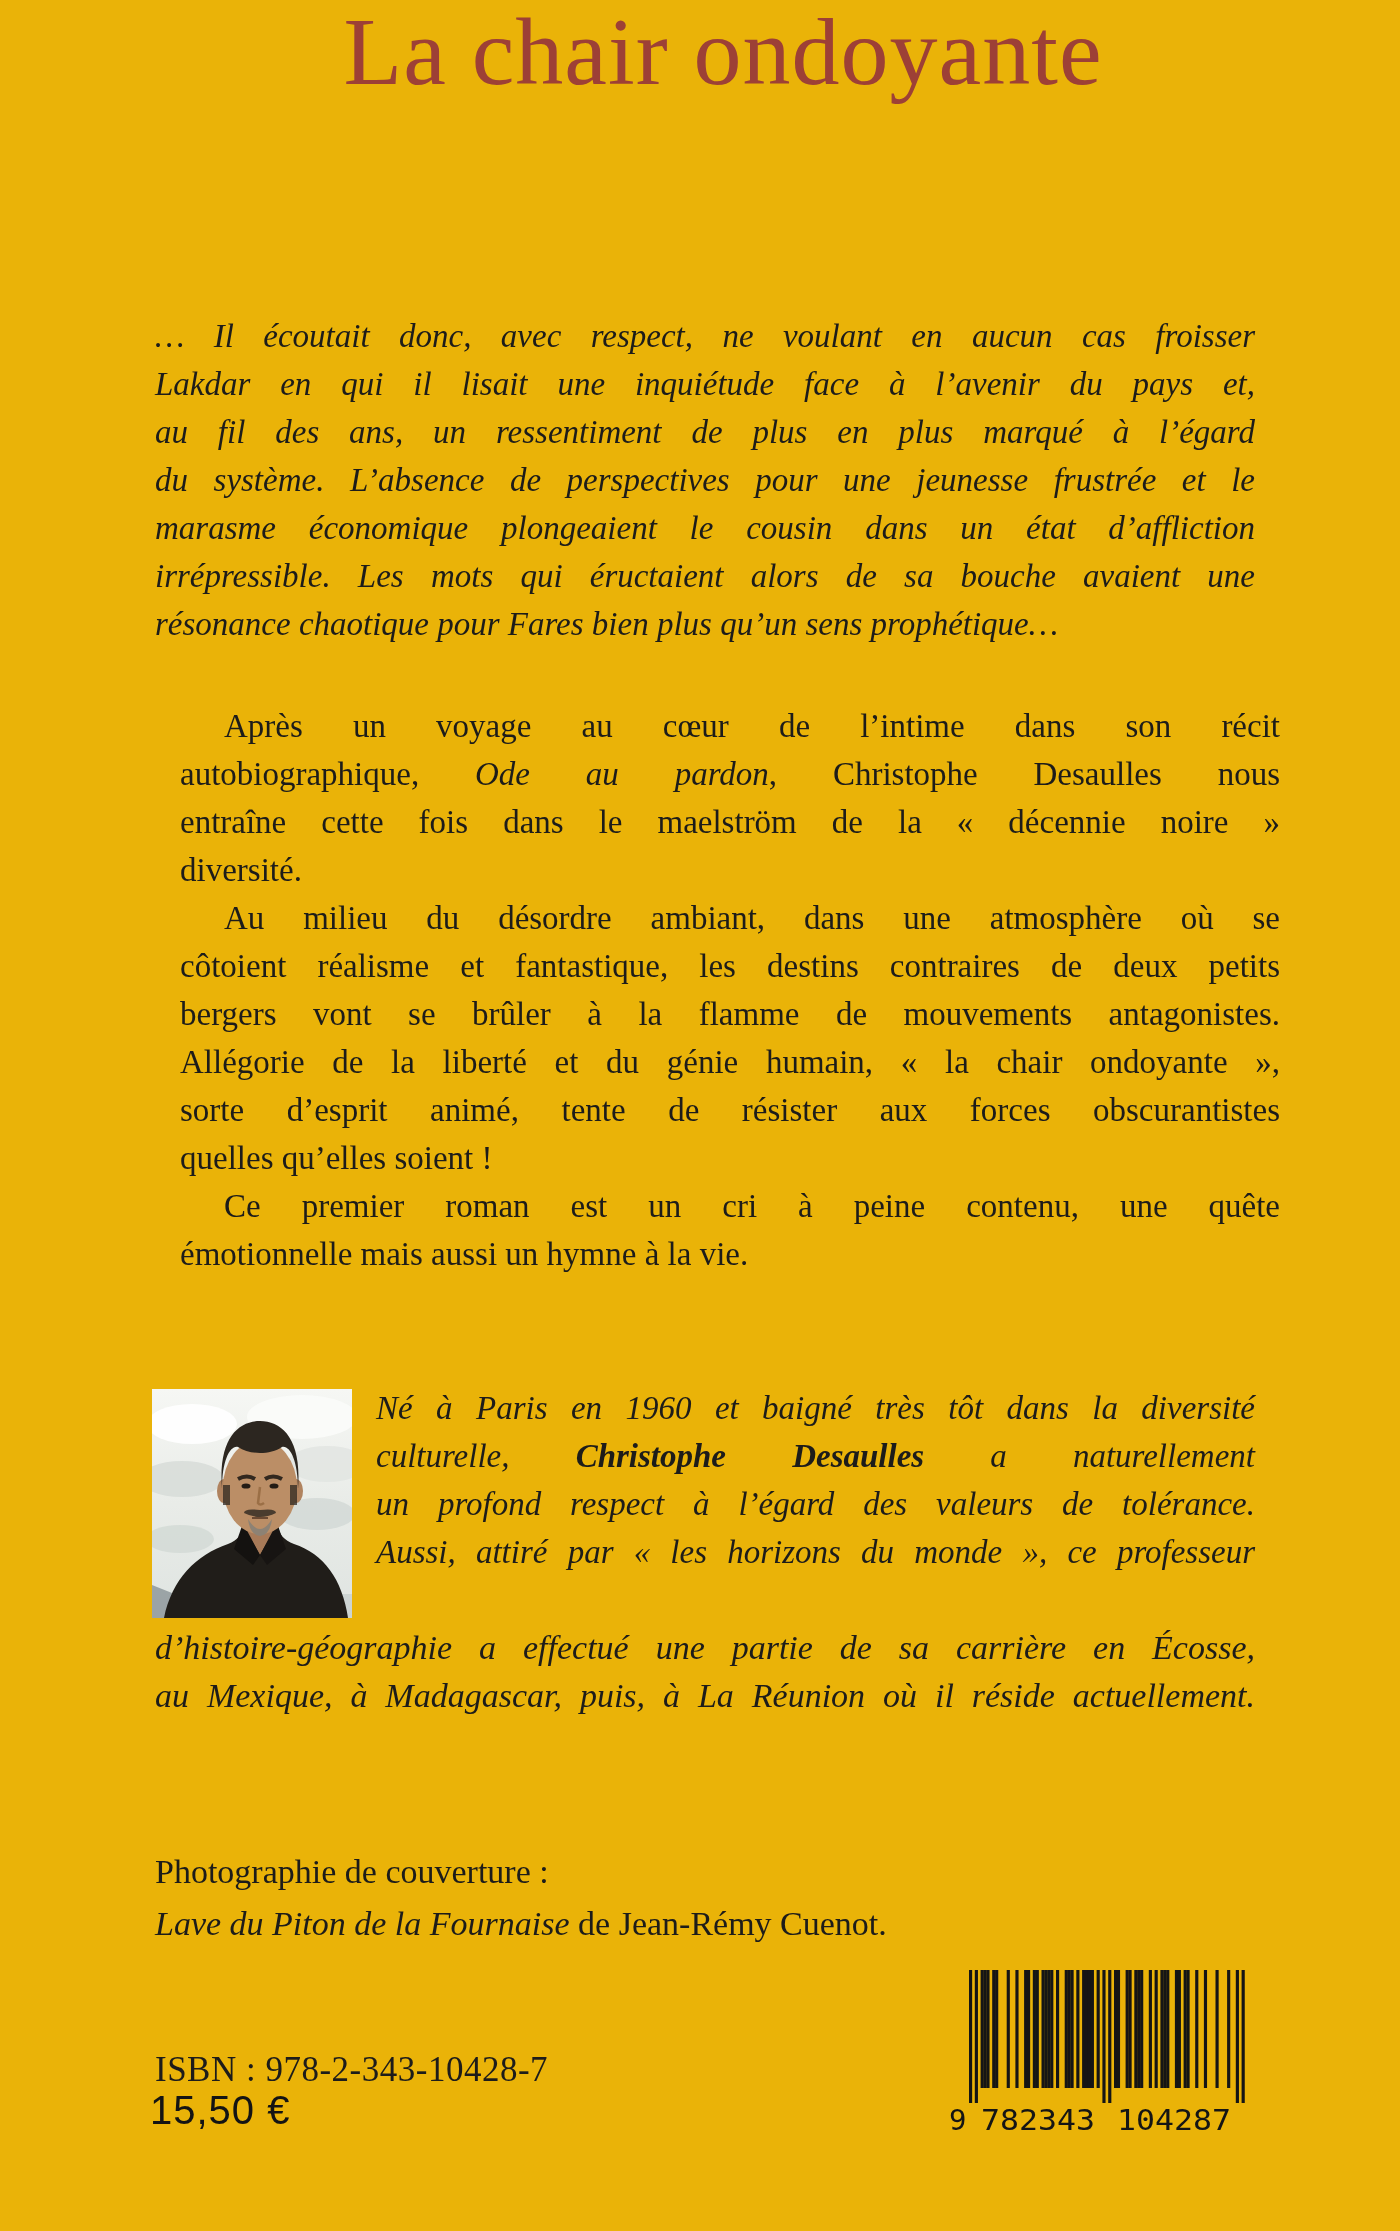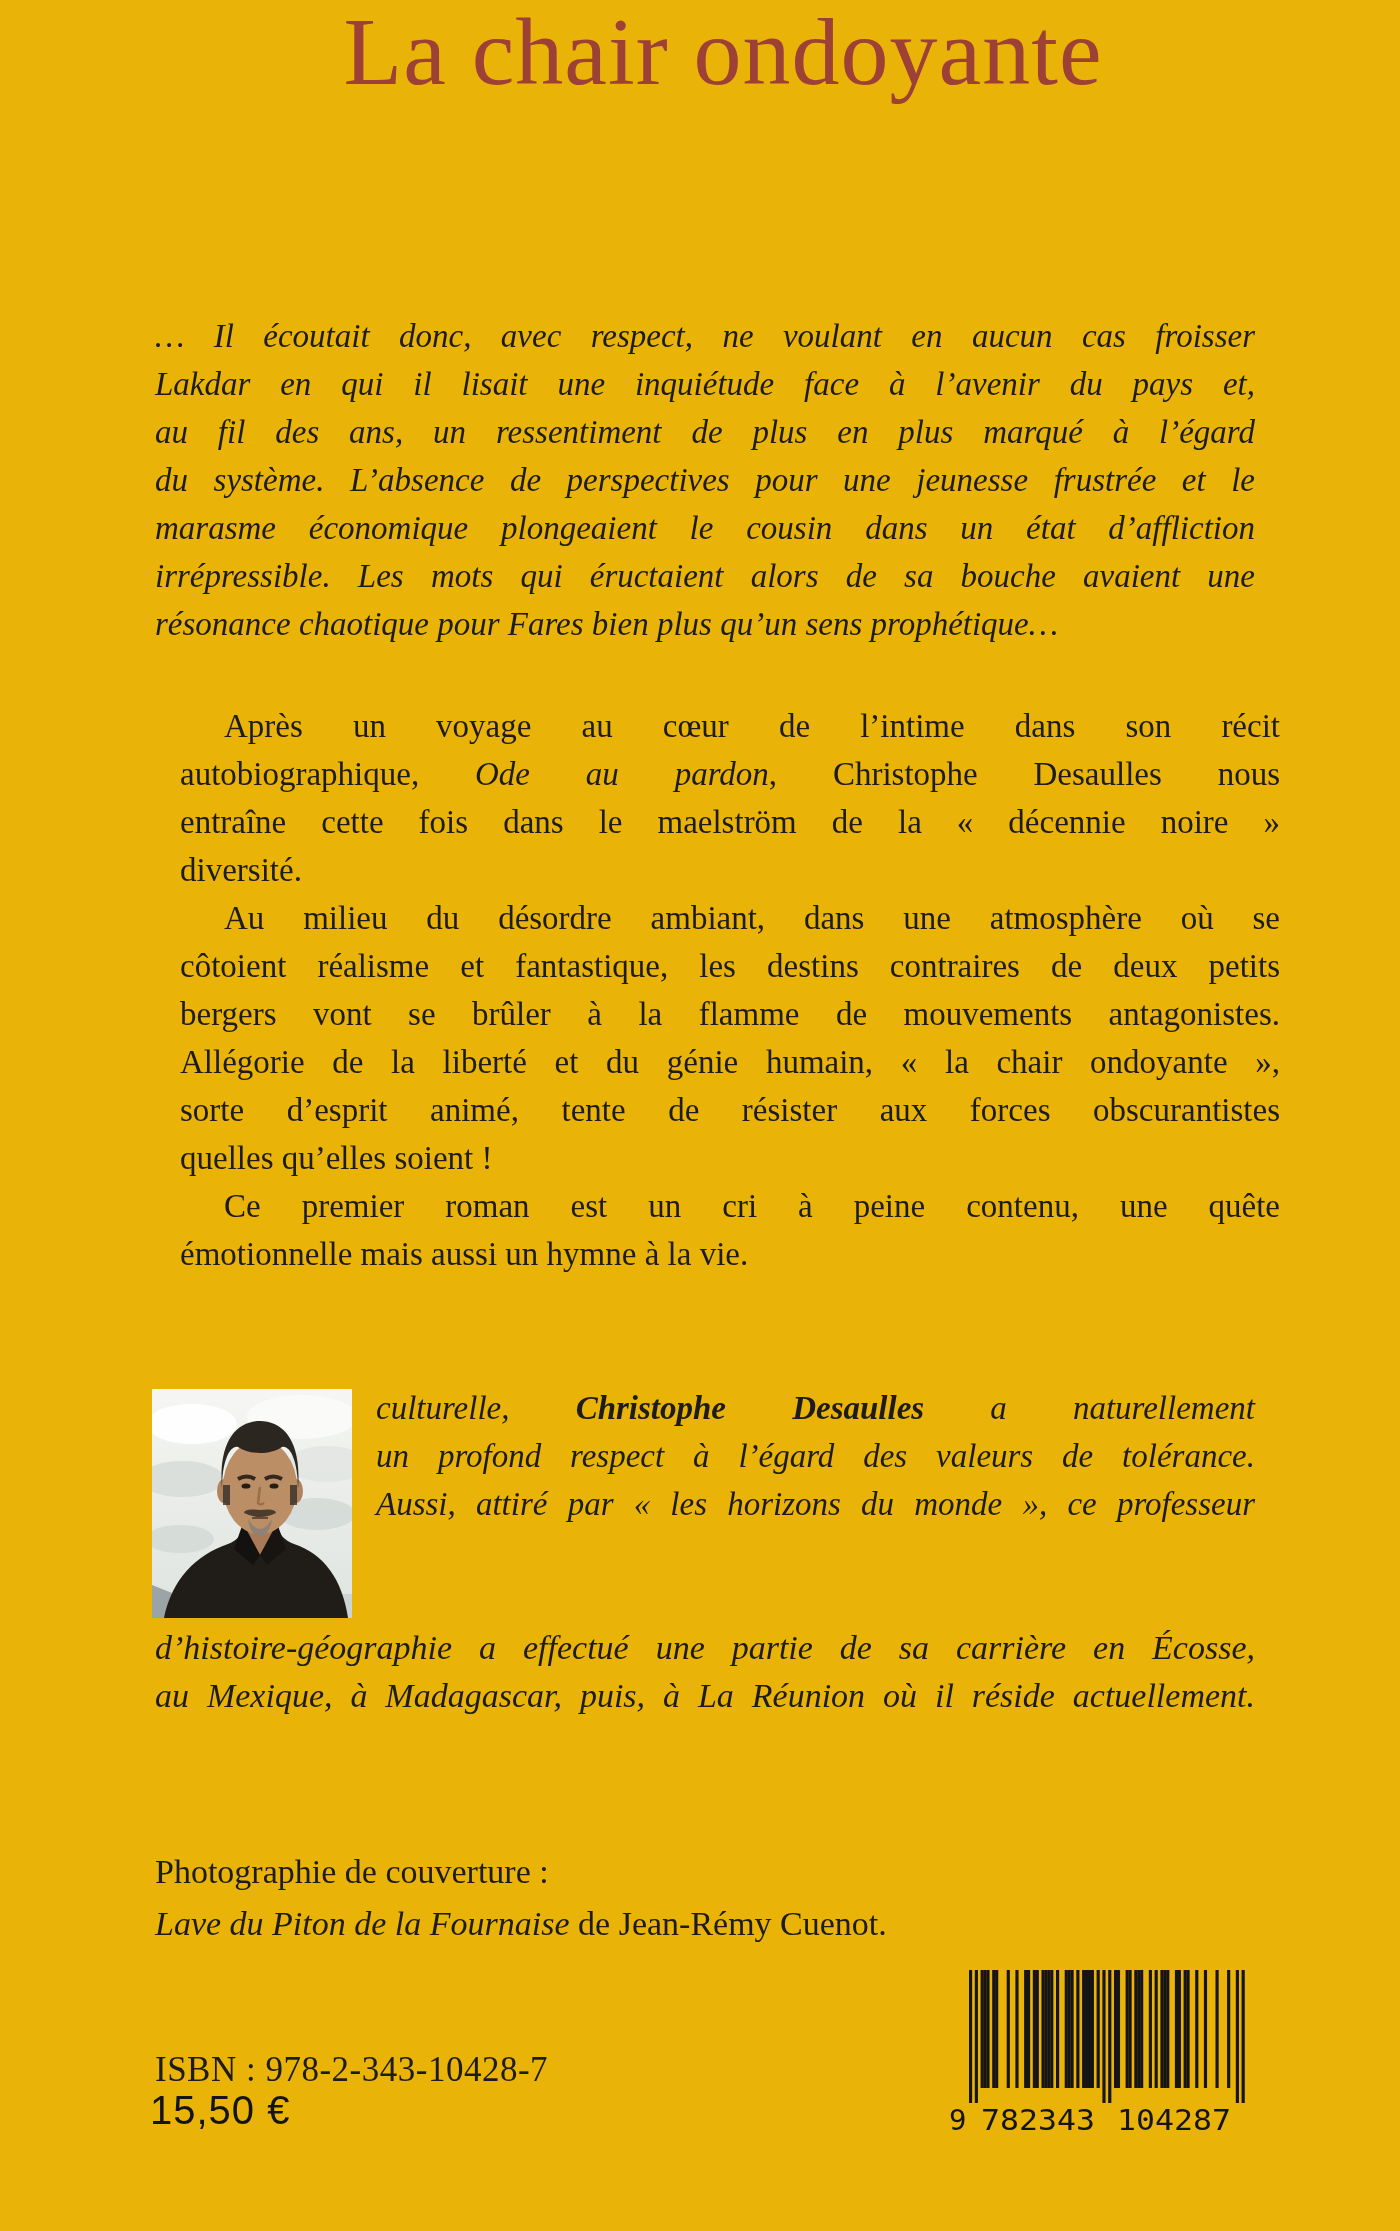--- a/index.html
+++ b/index.html
@@ -97,20 +97,21 @@
       <ellipse cx="94" cy="97" rx="4.5" ry="2.6" fill="#241c15"></ellipse>
       <ellipse cx="122" cy="97" rx="4.5" ry="2.6" fill="#241c15"></ellipse>
       <path d="M108,98 L106,114 Q108,117 112,114" stroke="#93683f" stroke-width="2.5" fill="none" opacity="0.8"></path>
       <path d="M92,124 Q108,132 124,124 Q124,119 108,121 Q92,119 92,124 Z" fill="#4a3c2e"></path>
       <path d="M96,130 Q98,146 108,147 Q118,146 120,130 Q114,140 108,140 Q102,140 96,130 Z" fill="#8d8274"></path>
       <line x1="100" y1="129" x2="116" y2="129" stroke="#6b4a33" stroke-width="2"></line>
     </svg>
   </figure>
 
   <section id="bio-beside" class="block">
+      <div class="tline jl">Né à Paris en 1960 et baigné très tôt dans la diversité</div>
       <div class="tline jl">culturelle, <b>Christophe Desaulles</b> a naturellement</div>
       <div class="tline jl">un profond respect à l’égard des valeurs de tolérance.</div>
       <div class="tline jl">Aussi, attiré par « les horizons du monde », ce professeur</div>
     </section>
   <section id="bio-full" class="block">
       <div class="tline jl">d’histoire-géographie a effectué une partie de sa carrière en Écosse,</div>
       <div class="tline jl">au Mexique, à Madagascar, puis, à La Réunion où il réside actuellement.</div>
     </section>
 
   <div id="credit" class="block">

